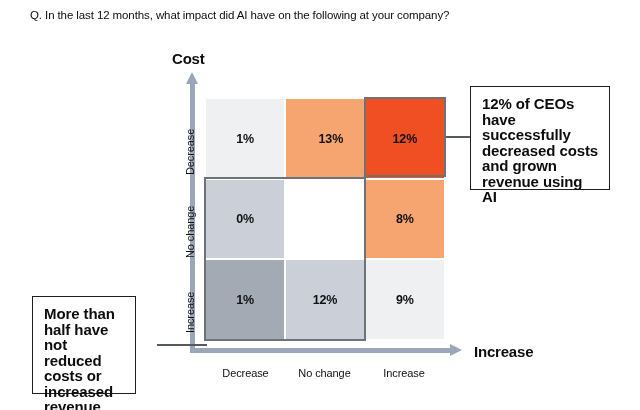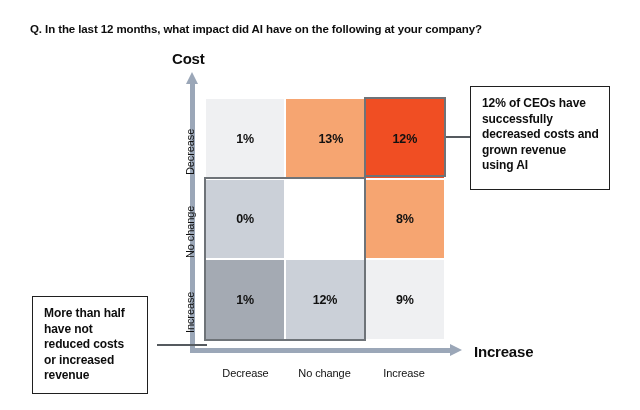--- a/index.html
+++ b/index.html
@@ -23,25 +23,24 @@
     height: 410px;
   }
 
   
   .question {
     position: absolute;
     left: 30px;
     top: 8px;
     width: 580px;
     font-size: 11.5px;
-    font-weight: bold;
+    font-weight: normal;
     letter-spacing: -0.1px;
     color: #0d0d0d;
     line-height: 14px;
-    margin-top: 14px;
   }
 
   
   .axis-title {
     position: absolute;
     font-size: 15px;
     font-weight: bold;
     color: #0d0d0d;
     letter-spacing: -0.2px;
   }
@@ -131,29 +130,29 @@
     white-space: nowrap;
     letter-spacing: -0.1px;
   }
 
   
   .callout {
     position: absolute;
     box-sizing: border-box;
     border: 1.5px solid #1f1f1f;
     background: #ffffff;
-    font-size: 12px;
+    font-size: 15px;
     font-weight: bold;
     line-height: 15.5px;
     color: #0d0d0d;
     padding: 9px 10px 9px 11px;
     letter-spacing: -0.1px;
   }
   .callout.right { left: 470px; top: 86px; width: 140px; height: 104px; }
-  .callout.left  { left: 32px;  top: 296px; width: 116px; height: 98px; }
+  .callout.left  { left: 32px;  top: 296px; width: 104px; height: 98px; }
 
   .connector {
     position: absolute;
     background: #555a5f;
   }
 </style>
 </head>
 <body>
 
 <div id="root">

